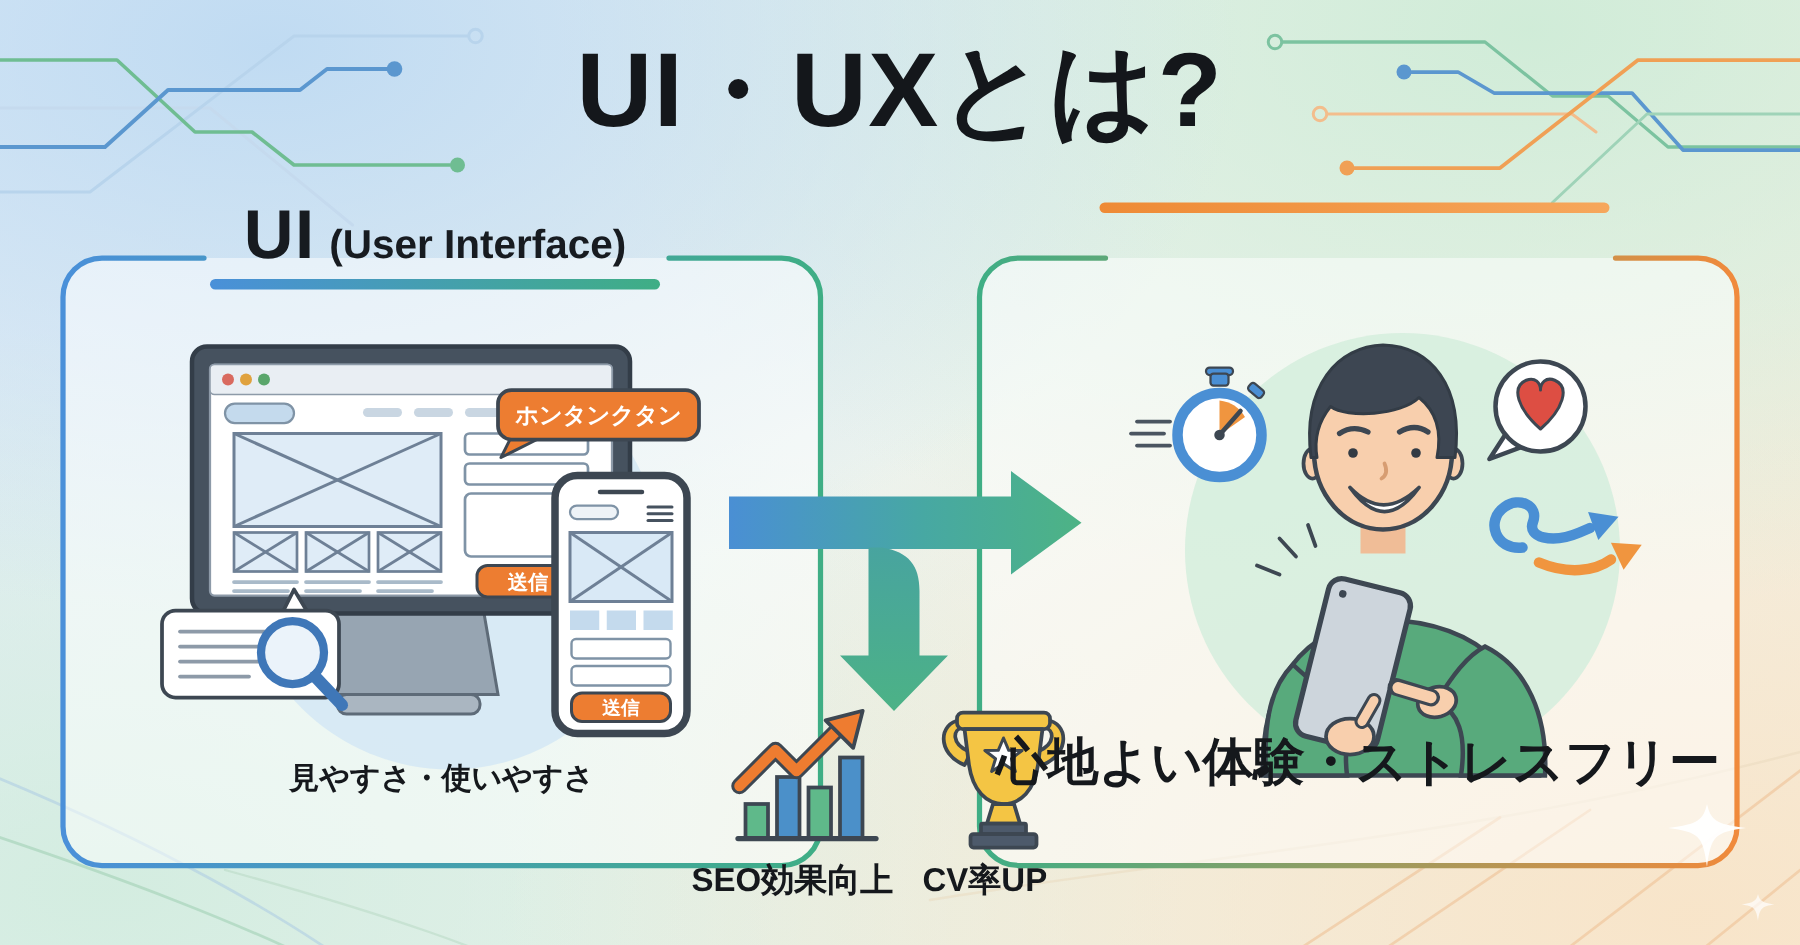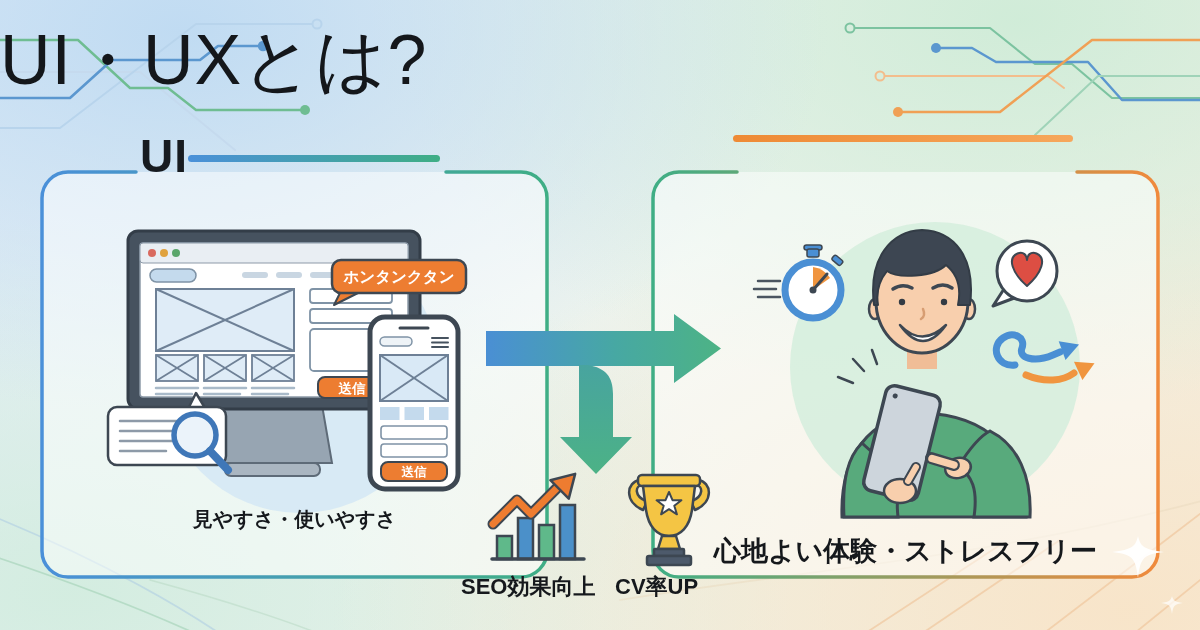--- a/index.html
+++ b/index.html
@@ -8,24 +8,24 @@
     font-family:"Liberation Sans",sans-serif;
     background:
       radial-gradient(ellipse at 15% 5%, rgba(190,218,242,.95), rgba(190,218,242,0) 45%),
       radial-gradient(ellipse at 85% 3%, rgba(205,235,214,.9), rgba(205,235,214,0) 45%),
       radial-gradient(ellipse at 94% 97%, rgba(248,228,200,.95), rgba(248,228,200,0) 50%),
       radial-gradient(ellipse at 6% 94%, rgba(208,236,221,.85), rgba(208,236,221,0) 45%),
       linear-gradient(120deg,#e2edf7 0%,#ecf3ef 45%,#edf3e9 70%,#f5efe2 100%);
   }
   .abs{position:absolute;}
   .page-title{
-    left:0;right:0;top:24px;text-align:left;
-    font-size:70px;font-weight:400;color:#14171b;letter-spacing:1px;line-height:1.05;
+    left:0;right:0;top:24px;text-align:center;
+    font-size:70px;font-weight:700;color:#14171b;letter-spacing:1px;line-height:1.05;
   }
-  .panel-heading{display:flex;flex-direction:row;align-items:center;}
+  .panel-heading{display:flex;flex-direction:column;align-items:center;}
   .heading-row{display:flex;align-items:baseline;gap:9px;color:#171b20;white-space:nowrap;}
   .h-main{font-size:46px;font-weight:900;letter-spacing:1px;line-height:1.1;}
   .h-sub{font-size:27px;font-weight:800;}
   .underline{height:7px;border-radius:4px;width:100%;margin-top:4px;}
   .ui-underline{background:linear-gradient(90deg,#4a90d9,#3fae85);}
   .ux-underline{background:linear-gradient(90deg,#ee8a35,#f6a75c);}
   .panel-caption{
     text-align:center;font-weight:800;color:#15181c;line-height:1.3;
   }
   .outcome-label{
@@ -98,20 +98,21 @@
       <path d="M 1138 536 C 1140.6 546.6 1143.4 549.4 1164 552 C 1143.4 554.6 1140.6 557.4 1138 578 C 1135.4 557.4 1132.6 554.6 1112 552 C 1132.6 549.4 1135.4 546.6 1138 536 Z" opacity="0.95"></path>
       <path d="M 1172 596 C 1173.1 600.4 1174.6 601.9 1183 603 C 1174.6 604.1 1173.1 605.6 1172 614 C 1170.9 605.6 1169.4 604.1 1161 603 C 1169.4 601.9 1170.9 600.4 1172 596 Z" opacity="0.7"></path>
     </g>
   </svg>
 
   <h1 class="abs page-title" style="margin:0;">UI・UXとは?</h1>
 
   <div class="abs panel-heading" style="left:140px;top:131px;width:300px;">
     <div class="heading-row">
       <span class="h-main">UI</span>
+      <span class="h-sub">(User Interface)</span>
     </div>
     <div class="underline ui-underline"></div>
   </div>
 
   <div class="abs panel-heading" style="left:733px;top:131px;width:340px;">
     <div class="underline ux-underline"></div>
   </div>
 
   <svg class="abs" style="left:80px;top:205px;" width="420" height="310" viewBox="0 0 420 310">
     <circle cx="220" cy="168" r="140" fill="#d4e7f5" opacity="0.85"></circle>
@@ -322,18 +323,18 @@
     <path d="M 74 10 C 88 12 90 32 71 40 C 69 37 68 34 68 31 C 80 26 79 16 72 15 Z" fill="#f4c544" stroke="#3d4752" stroke-width="2.5" stroke-linejoin="round"></path>
     <rect x="14" y="5" width="62" height="11" rx="4" fill="#f4c544" stroke="#3d4752" stroke-width="2.5"></rect>
     <path d="M 19 16 H 71 L 68 40 C 65.5 57 56.5 66 45 66 C 33.5 66 24.5 57 22 40 Z" fill="#f4c544" stroke="#3d4752" stroke-width="2.5" stroke-linejoin="round"></path>
     <path d="M 45 22 L 48.5 30.2 L 57.4 30.3 L 50.3 35.8 L 52.9 44.3 L 45 39.2 L 37.1 44.3 L 39.7 35.8 L 32.6 30.3 L 41.5 30.2 Z" fill="#ffffff" stroke="#3d4752" stroke-width="2" stroke-linejoin="round"></path>
     <path d="M 38 66 H 52 L 56 79 H 34 Z" fill="#f4c544" stroke="#3d4752" stroke-width="2.5" stroke-linejoin="round"></path>
     <rect x="30" y="79" width="30" height="7" rx="1" fill="#4d5a6b" stroke="#3d4752" stroke-width="2.5"></rect>
     <rect x="23" y="86" width="44" height="9" rx="2" fill="#4d5a6b" stroke="#3d4752" stroke-width="2.5"></rect>
   </svg>
 
   <div class="abs panel-caption" style="left:42px;top:506px;width:505px;font-size:20px;">見やすさ・使いやすさ</div>
-  <div class="abs panel-caption" style="left:653px;top:534px;width:505px;font-size:27px;">心地よい体験・ストレスフリー</div>
+  <div class="abs panel-caption" style="left:653px;top:486px;width:505px;font-size:34px;">心地よい体験・ストレスフリー</div>
 
   <div class="abs outcome-label" style="left:461px;top:572px;width:160px;">SEO効果向上</div>
   <div class="abs outcome-label" style="left:615px;top:572px;width:110px;">CV率UP</div>
 
 </div>
 
 </body></html>

